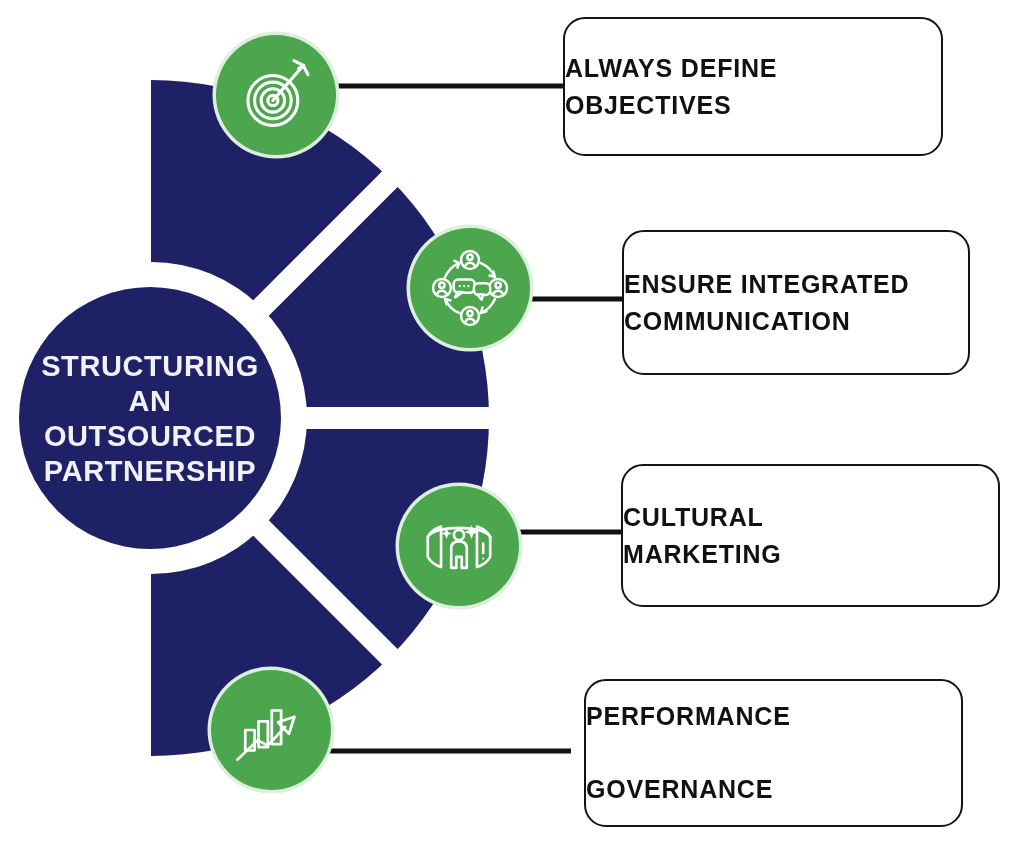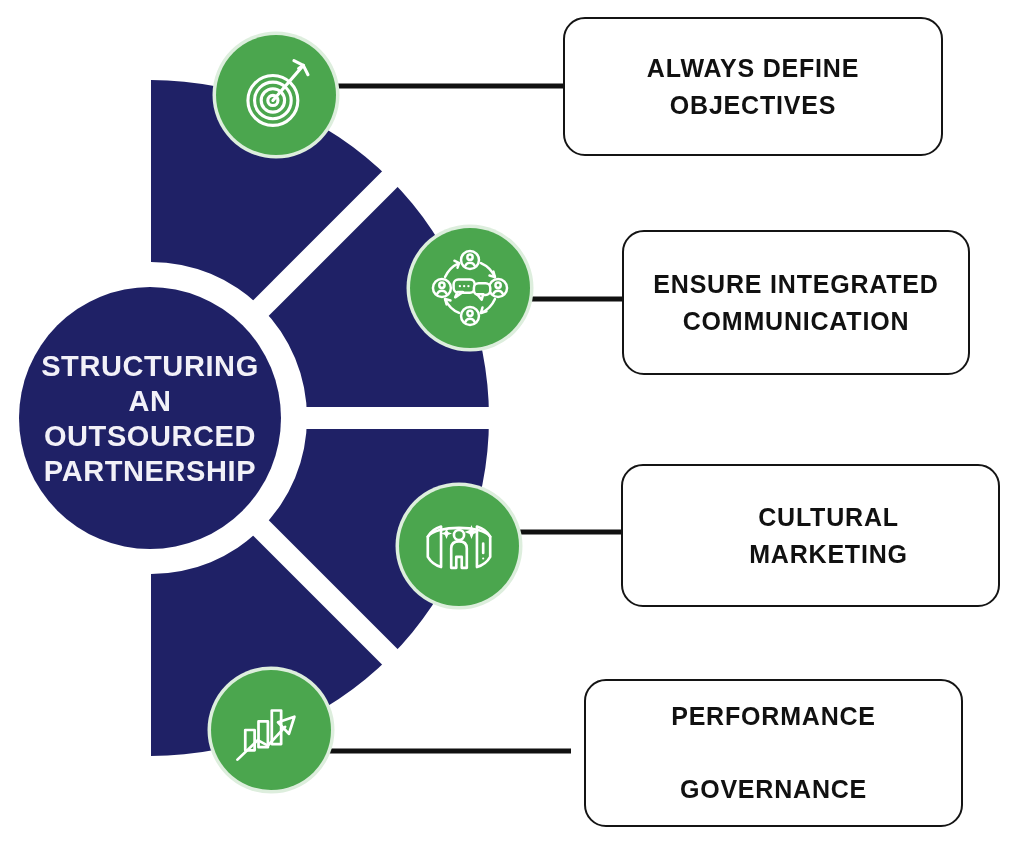--- a/index.html
+++ b/index.html
@@ -34,32 +34,32 @@
 
   
   .card {
     position: absolute;
     background: #ffffff;
     border: 2.5px solid #141414;
     border-radius: 22px;
     display: flex;
     flex-direction: column;
     justify-content: center;
-    align-items: center;
+    align-items: flex-start;
     text-align: center;
     color: #111111;
     font-weight: 700;
     font-size: 25px;
     line-height: 37px;
     letter-spacing: 0.8px;
     box-sizing: border-box;
   }
   .card-1 { left: 563px; top: 17px;  width: 380px; height: 139px; }
   .card-2 { left: 622px; top: 230px; width: 348px; height: 145px; }
-  .card-3 { left: 621px; top: 464px; width: 379px; height: 143px; padding-left: 36px; }
+  .card-3 { left: 621px; top: 464px; width: 379px; height: 143px; }
   .card-4 { left: 584px; top: 679px; width: 379px; height: 148px; gap: 36px; }
 </style>
 </head>
 <body>
 
 <div class="canvas">
 
   <svg width="1029" height="844" viewBox="0 0 1029 844">
 
     <path d="M 151 80 A 338 338 0 0 1 151 756 L 151 574 A 156 156 0 0 0 151 262 Z" fill="#1f2166"></path>

